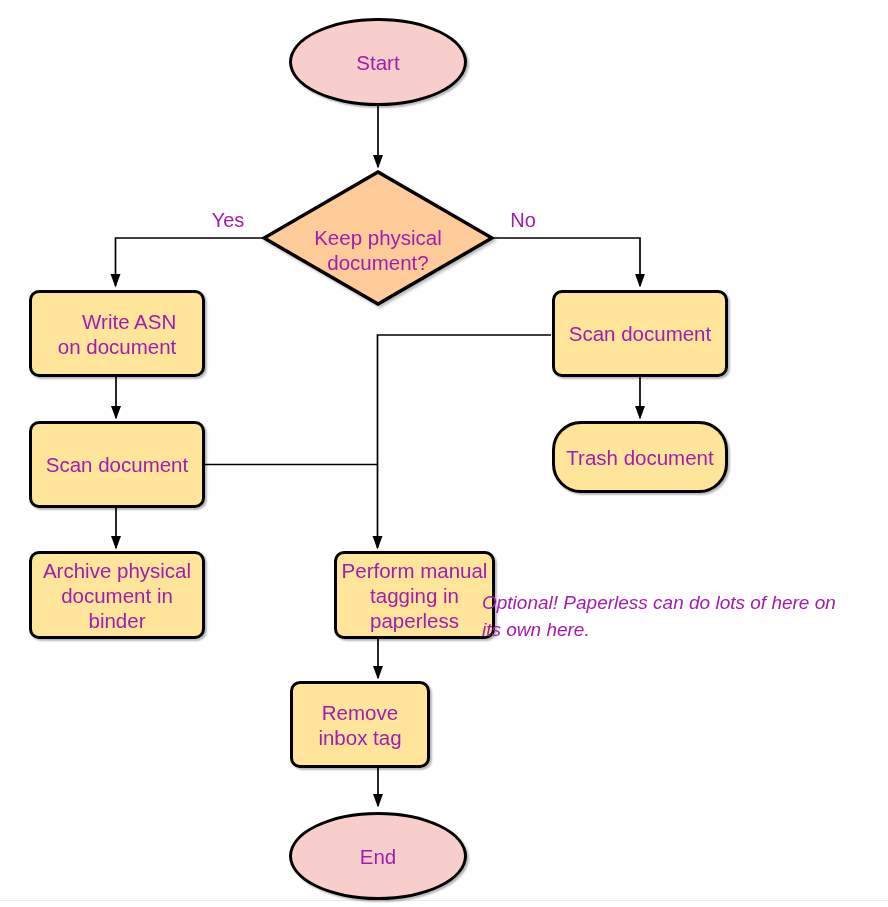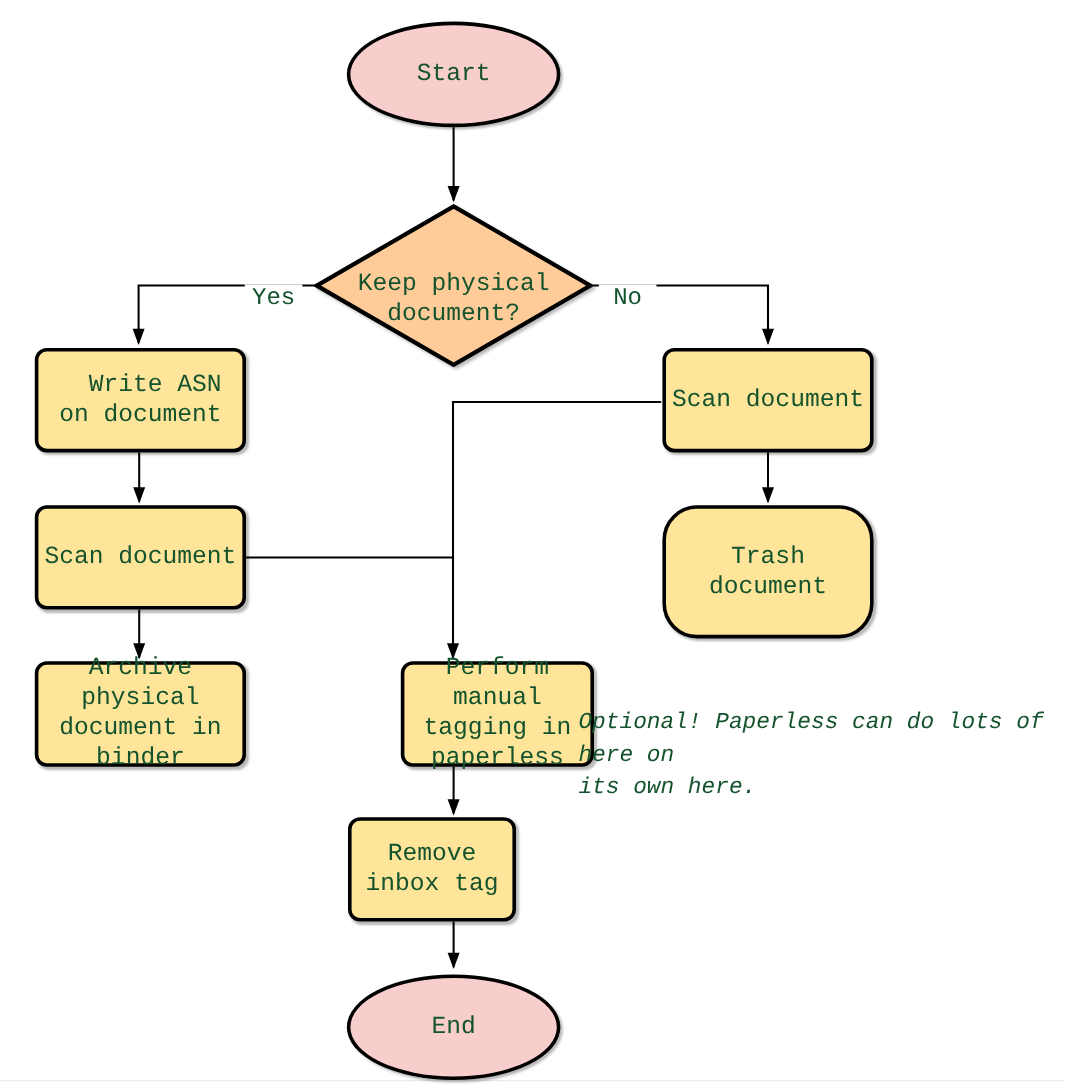--- a/index.html
+++ b/index.html
@@ -1,18 +1,18 @@
 <!DOCTYPE html>
 <html style="--terminator-fill: #F8CECC; --decision-fill: #FFCC99; --process-fill: #FFE599; --stroke: #000000;"><head>
 <meta charset="utf-8">
 <style>
   html,body{margin:0;padding:0;background:#ffffff;}
   .canvas{
     position:relative;width:888px;height:907px;background:#ffffff;
-    font-family:Liberation Mono, monospace;color:#14532d;overflow:hidden;
+    font-family:Liberation Sans, sans-serif;color:#a21caf;overflow:hidden;
   }
   .edges{position:absolute;left:0;top:0;z-index:1;}
   .edges path{stroke:var(--stroke,#000);stroke-width:1.7;fill:none;}
   .edges .arrowhead{fill:var(--stroke,#000);stroke:none;}
   .node{
     position:absolute;z-index:2;display:flex;align-items:center;justify-content:center;
     text-align:center;font-size:20.5px;line-height:25px;white-space:pre-line;
   }
   .box{
     background:var(--process-fill,#FFE599);
@@ -26,21 +26,21 @@
     box-sizing:border-box;
     box-shadow:2px 2px 2px rgba(0,0,0,0.28);
   }
   .diamond{background:transparent;}
   .diamond svg{position:absolute;left:0;top:0;width:100%;height:100%;
     filter:drop-shadow(2px 2px 1.5px rgba(0,0,0,0.28));}
   .diamond polygon{fill:var(--decision-fill,#FFCC99);stroke:var(--stroke,#000);stroke-width:3.5;}
   .diamond-label{position:relative;z-index:3;white-space:pre-line;margin-top:24px;}
   .edge-label{
     position:absolute;z-index:2;font-size:20px;line-height:23px;
-    width:48px;text-align:center;background:#fff;margin-top:28px;
+    width:48px;text-align:center;background:#fff;
   }
   .note{
     position:absolute;z-index:2;font-size:19px;line-height:27px;
     font-style:italic;white-space:pre-line;text-align:left;
   }
   .bottom-hairline{
     position:absolute;left:0;top:900px;width:888px;height:0;
     border-top:1.5px solid #ececec;z-index:0;
   }
 </style>
@@ -85,21 +85,21 @@
 on document</div>
 
   <div class="node box" style="left:29px;top:421px;width:176px;height:87px;">Scan document</div>
 
   <div class="node box" style="left:29px;top:551px;width:176px;height:88px;">Archive physical
 document in
 binder</div>
 
   <div class="node box" style="left:552px;top:290px;width:176px;height:87px;">Scan document</div>
 
-  <div class="node box" style="left:552px;top:421px;width:176px;height:111px;border-radius:29px;">Trash document</div>
+  <div class="node box" style="left:552px;top:421px;width:176px;height:72px;border-radius:29px;">Trash document</div>
 
   <div class="node box" style="left:290px;top:551px;width:161px;height:88px;margin-left:44px;">Perform manual
 tagging in
 paperless</div>
 
   <div class="node box" style="left:290px;top:681px;width:140px;height:87px;">Remove
 inbox tag</div>
 
   <div class="node ellipse" style="left:289px;top:812px;width:178px;height:88px;">End</div>
 

